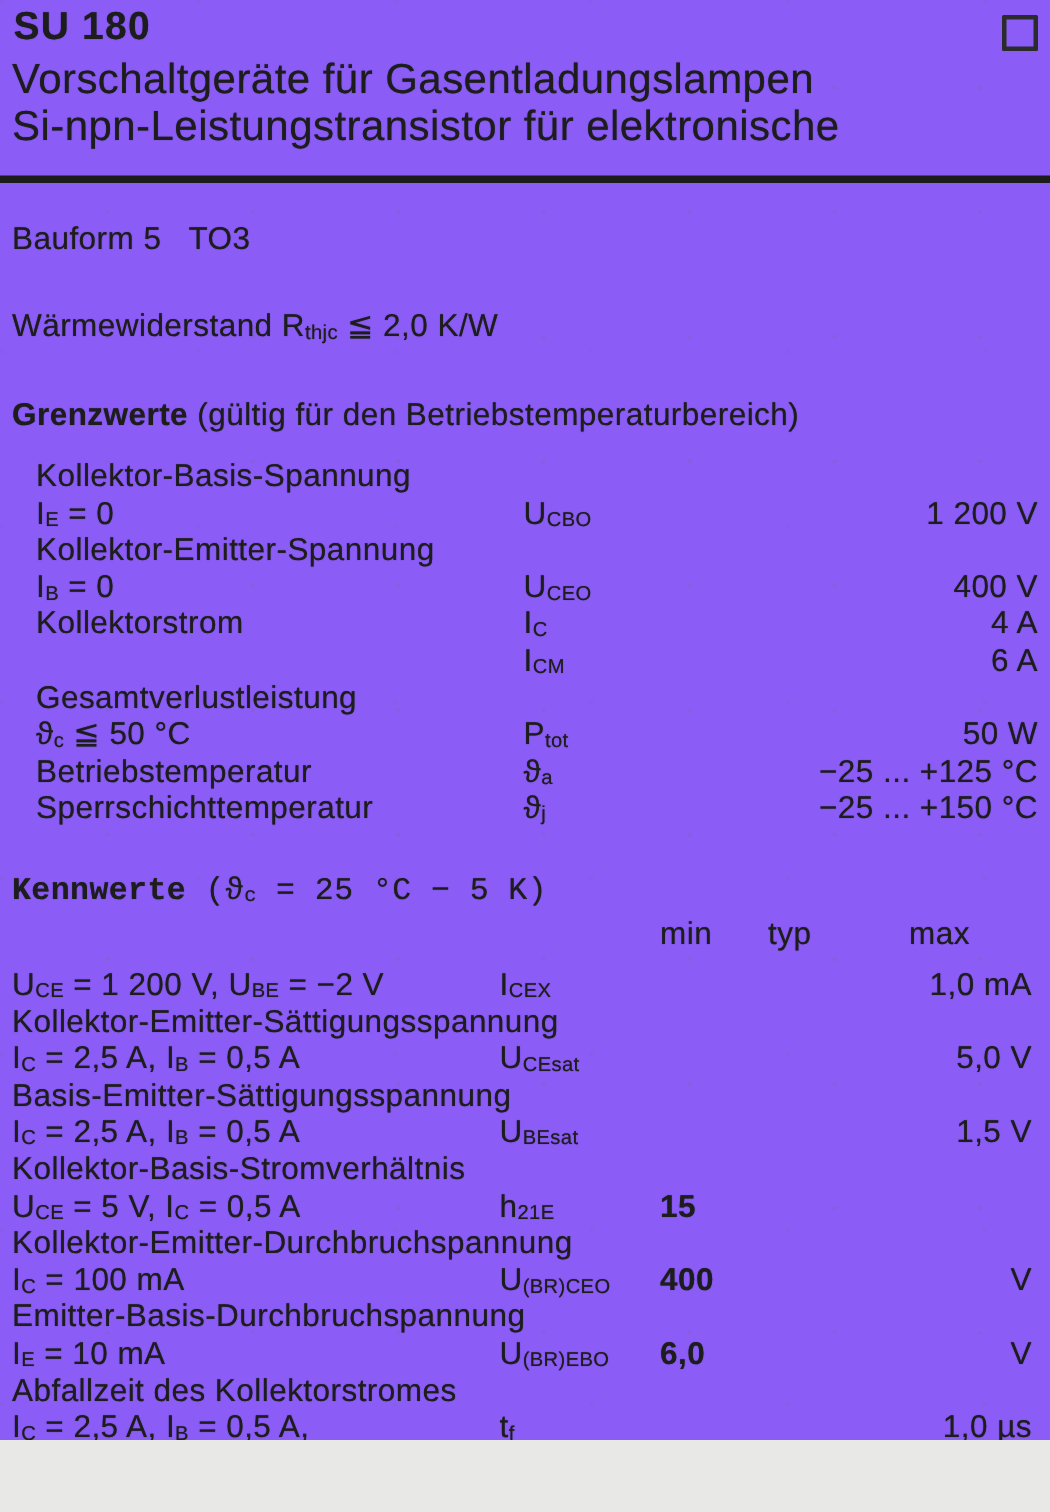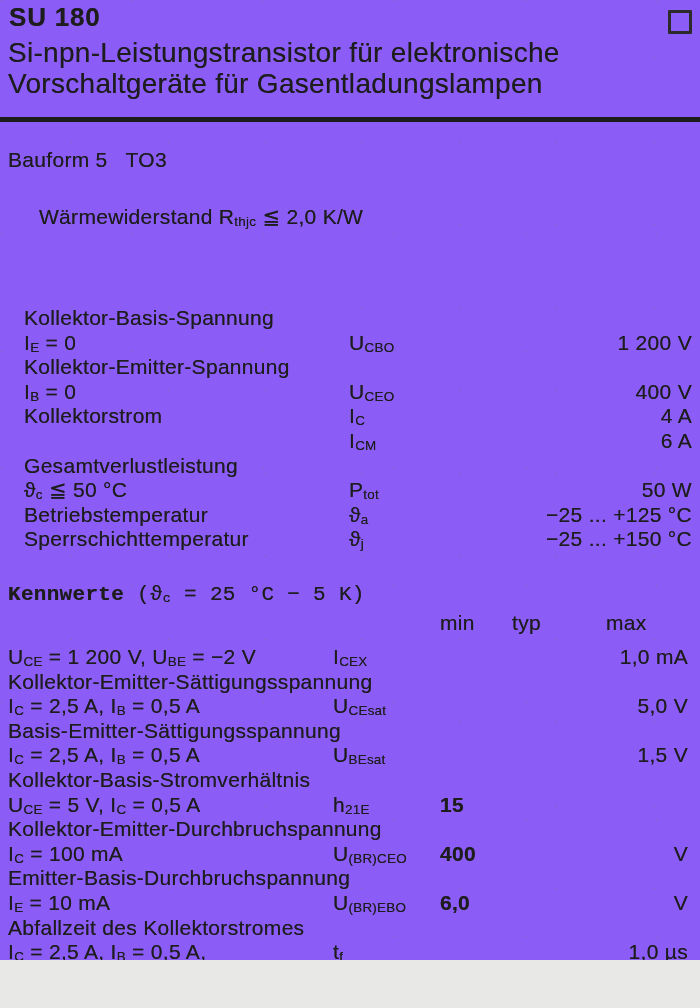--- a/index.html
+++ b/index.html
@@ -29,21 +29,21 @@
     border:3px solid #2b2b2b; background:transparent; border-radius:1px;
   }
   .subtitle {
     position:absolute; left:8px; top:37px;
     font-size:28px; line-height:31px; font-weight:400;
   }
   .rule { position:absolute; left:0; top:117px; width:700px; height:5px; background:#1c1c1c; }
   .line { position:absolute; left:8px; font-size:21px; white-space:nowrap; }
   #bauform  { top:148px; }
   #bauform .val2 { margin-left:18px; }
-  #thermal  { top:205px;margin-left:31px; }
+  #thermal  { top:205px; }
   #grenz-title { top:265px; }
   #kenn-title  { top:583px;font-family:Liberation Mono, monospace; }
   .bold { font-weight:700; }
   .col-head { position:absolute; top:611px; font-size:21px; }
   .table { position:absolute; left:8px; width:684px; }
   #grenz-table { top:306px;margin-left:16px; }
   #kenn-table  { top:645px; }
   .trow { position:relative; height:24.6px; }
   .cell { position:absolute; top:0; white-space:nowrap; font-size:21px; line-height:24.6px; }
   .c-label { left:0; }
@@ -55,32 +55,35 @@
 </style>
 </head>
 <body>
 
 <div class="page">
 
   <div class="doc-title">SU 180</div>
   <div class="corner-box"></div>
 
   <div class="subtitle">
+    <div>Vorschaltgeräte für Gasentladungslampen</div>
     <div>Si-npn-Leistungstransistor für elektronische</div>
-    <div>Vorschaltgeräte für Gasentladungslampen</div>
   </div>
 
   <div class="rule"></div>
 
   <div class="line" id="bauform">
     <span>Bauform 5</span><span class="val2">TO3</span>
   </div>
 
   <div class="line" id="thermal">Wärmewiderstand R<sub>thjc</sub> ≦ 2,0 K/W</div>
 
+  <div class="line" id="grenz-title">
+    <span class="bold">Grenzwerte</span><span> (gültig für den Betriebstemperaturbereich)</span>
+  </div>
 
   <div class="table" id="grenz-table">
     <div class="trow">
       <span class="cell c-label">Kollektor-Basis-Spannung</span>
     </div>
     <div class="trow">
       <span class="cell c-label">I<sub>E</sub> = 0</span>
       <span class="cell c-sym">U<sub>CBO</sub></span>
       <span class="cell c-val">1 200 V</span>
     </div>

